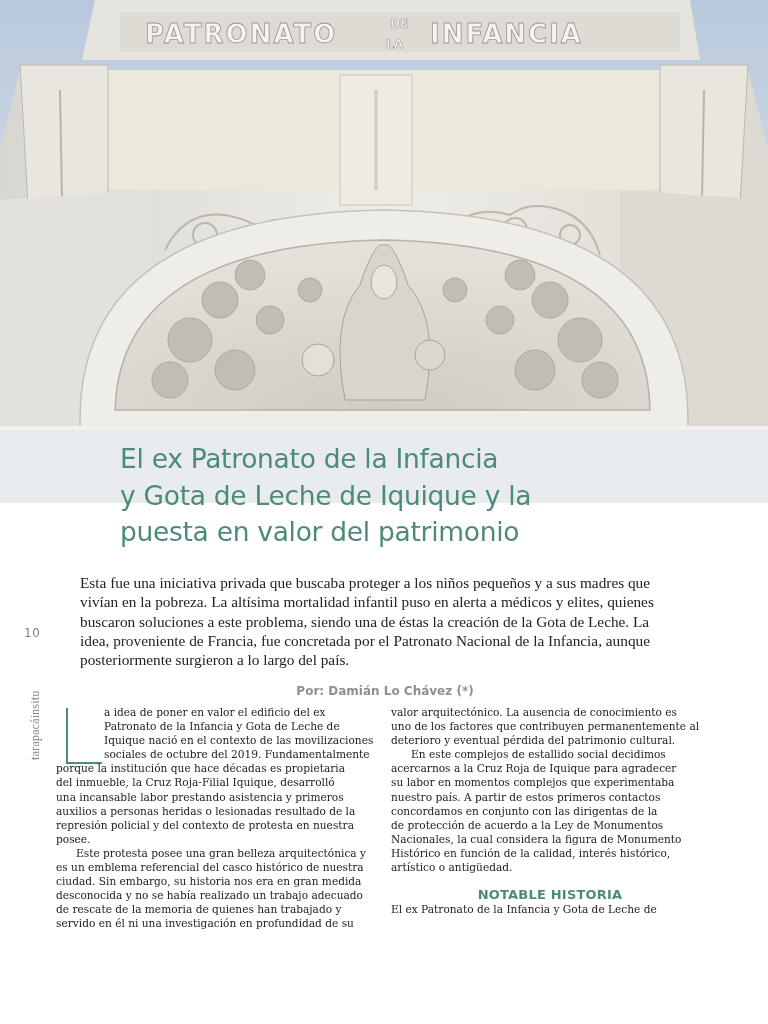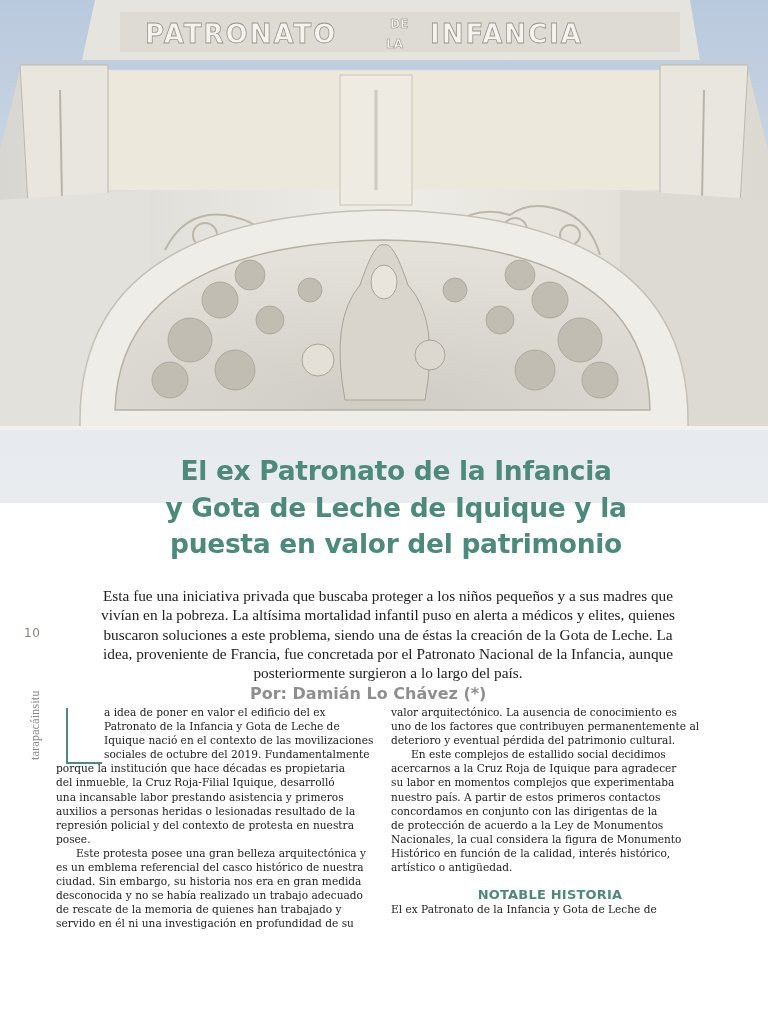--- a/index.html
+++ b/index.html
@@ -6,33 +6,33 @@
   body {
     width: 768px; height: 1024px; background: #ffffff; position: relative; overflow: hidden;
     font-family: "DejaVu Serif", serif; color: #1f1f1f;
   }
   
   .hero { position: absolute; left: 0; top: 0; width: 768px; height: 503px; overflow: hidden;
     background: linear-gradient(180deg, #c9d6e6 0%, #dfe6ee 40%, #e9ecef 100%); }
   .hero svg { position: absolute; left: 0; top: 0; }
   .title {
     position: absolute; left: 120px; width: 528px; top: 441px;
-    font-family: "DejaVu Sans", sans-serif; font-weight: 700; font-size: 26.5px; line-height: 36.5px;
-    color: #4e8a7b; text-align: center; letter-spacing: -0.3px; margin: 12px;
+    font-family: "DejaVu Sans", sans-serif; font-weight: 400; font-size: 26.5px; line-height: 36.5px;
+    color: #4e8a7b; text-align: left; letter-spacing: -0.3px; margin: 0;
   }
   .title span { display: block; }
   .lead {
-    position: absolute; left: 80px; width: 616px; top: 586px;
+    position: absolute; left: 80px; width: 616px; top: 573px;
     font-family: "Liberation Serif", serif; font-size: 15.3px; line-height: 19.3px; color: #222;
-    text-align: center; margin: 0;
+    margin: 0;
   }
   .lead span { display: block; white-space: nowrap; }
   .byline {
-    position: absolute; left: 250px; width: 270px; top: 684px; text-align: left;
-    font-family: "DejaVu Sans", sans-serif; font-weight: bold; font-size: 16px; color: #8f8f8f;
+    position: absolute; left: 250px; width: 270px; top: 684px; text-align: center;
+    font-family: "DejaVu Sans", sans-serif; font-weight: bold; font-size: 12px; color: #8f8f8f;
   }
   .pageno {
     position: absolute; left: 24px; top: 626px; font-family: "DejaVu Sans", sans-serif;
     font-size: 12px; color: #8a8278; letter-spacing: 0.5px;
   }
   .magname {
     position: absolute; left: 36px; top: 700px; transform-origin: left top;
     transform: rotate(-90deg) translate(-60px, -8px);
     font-family: "Liberation Serif", serif; font-size: 12.5px; color: #8a8a8a; white-space: nowrap;
   }

